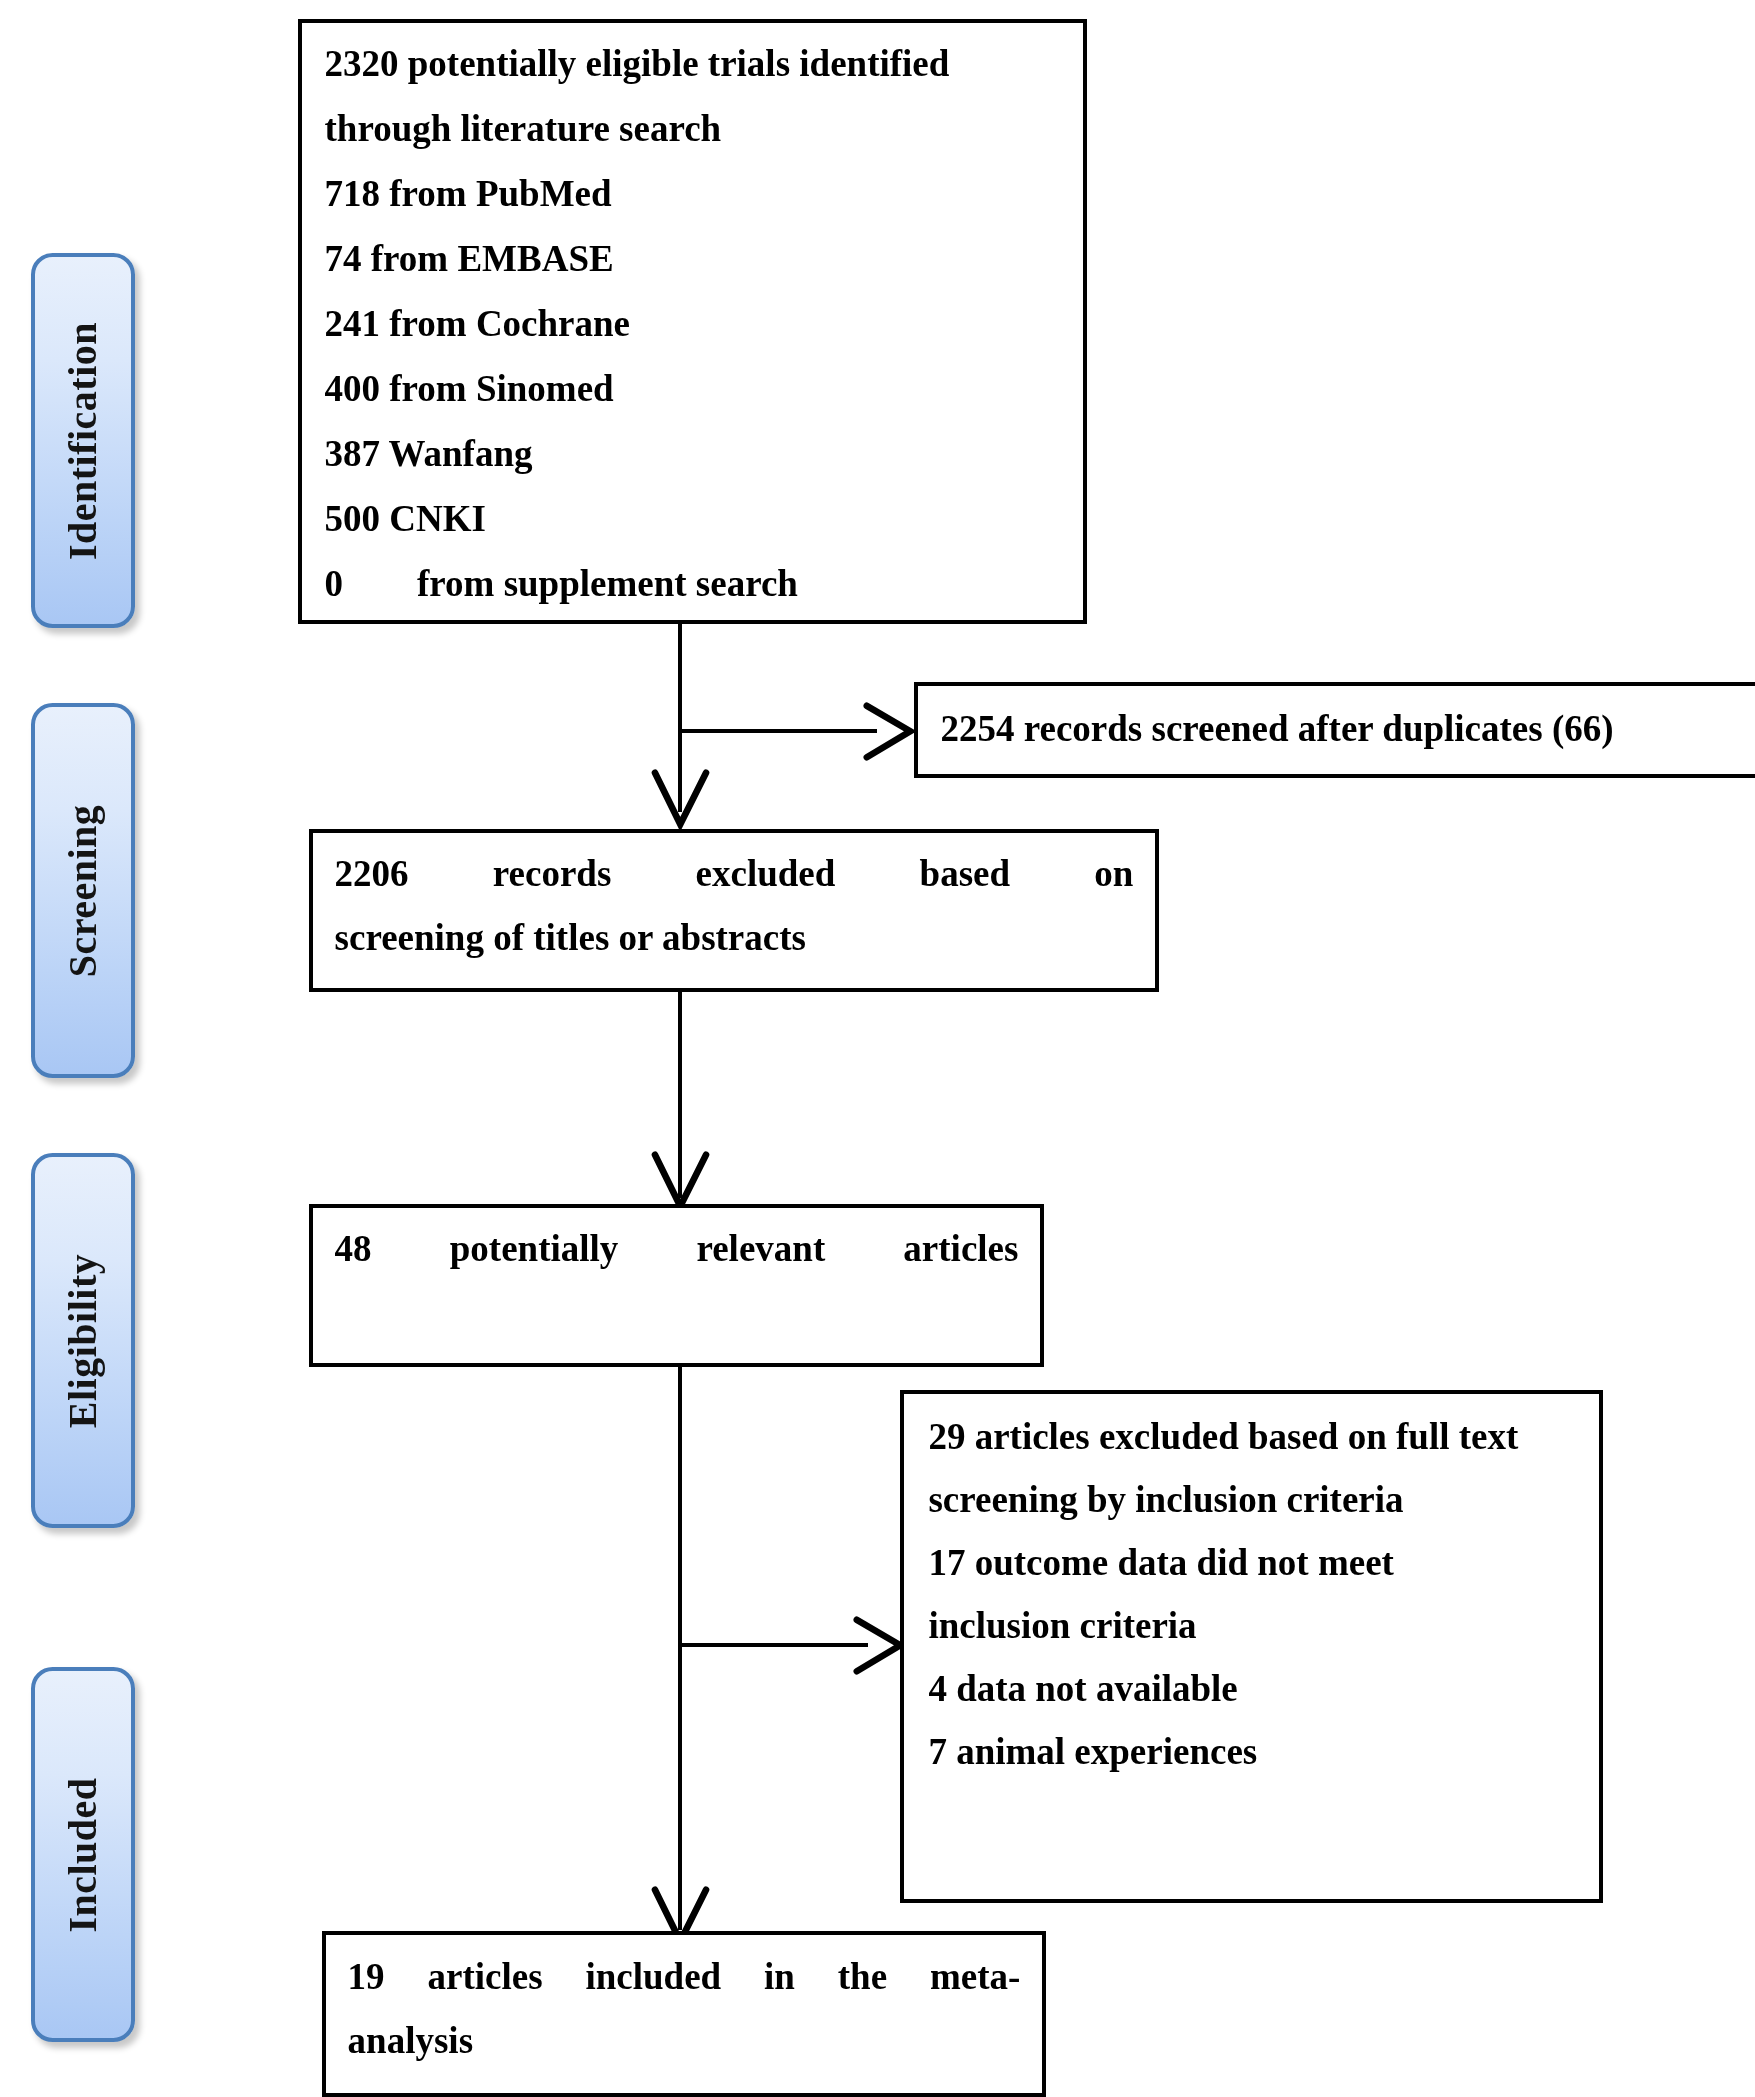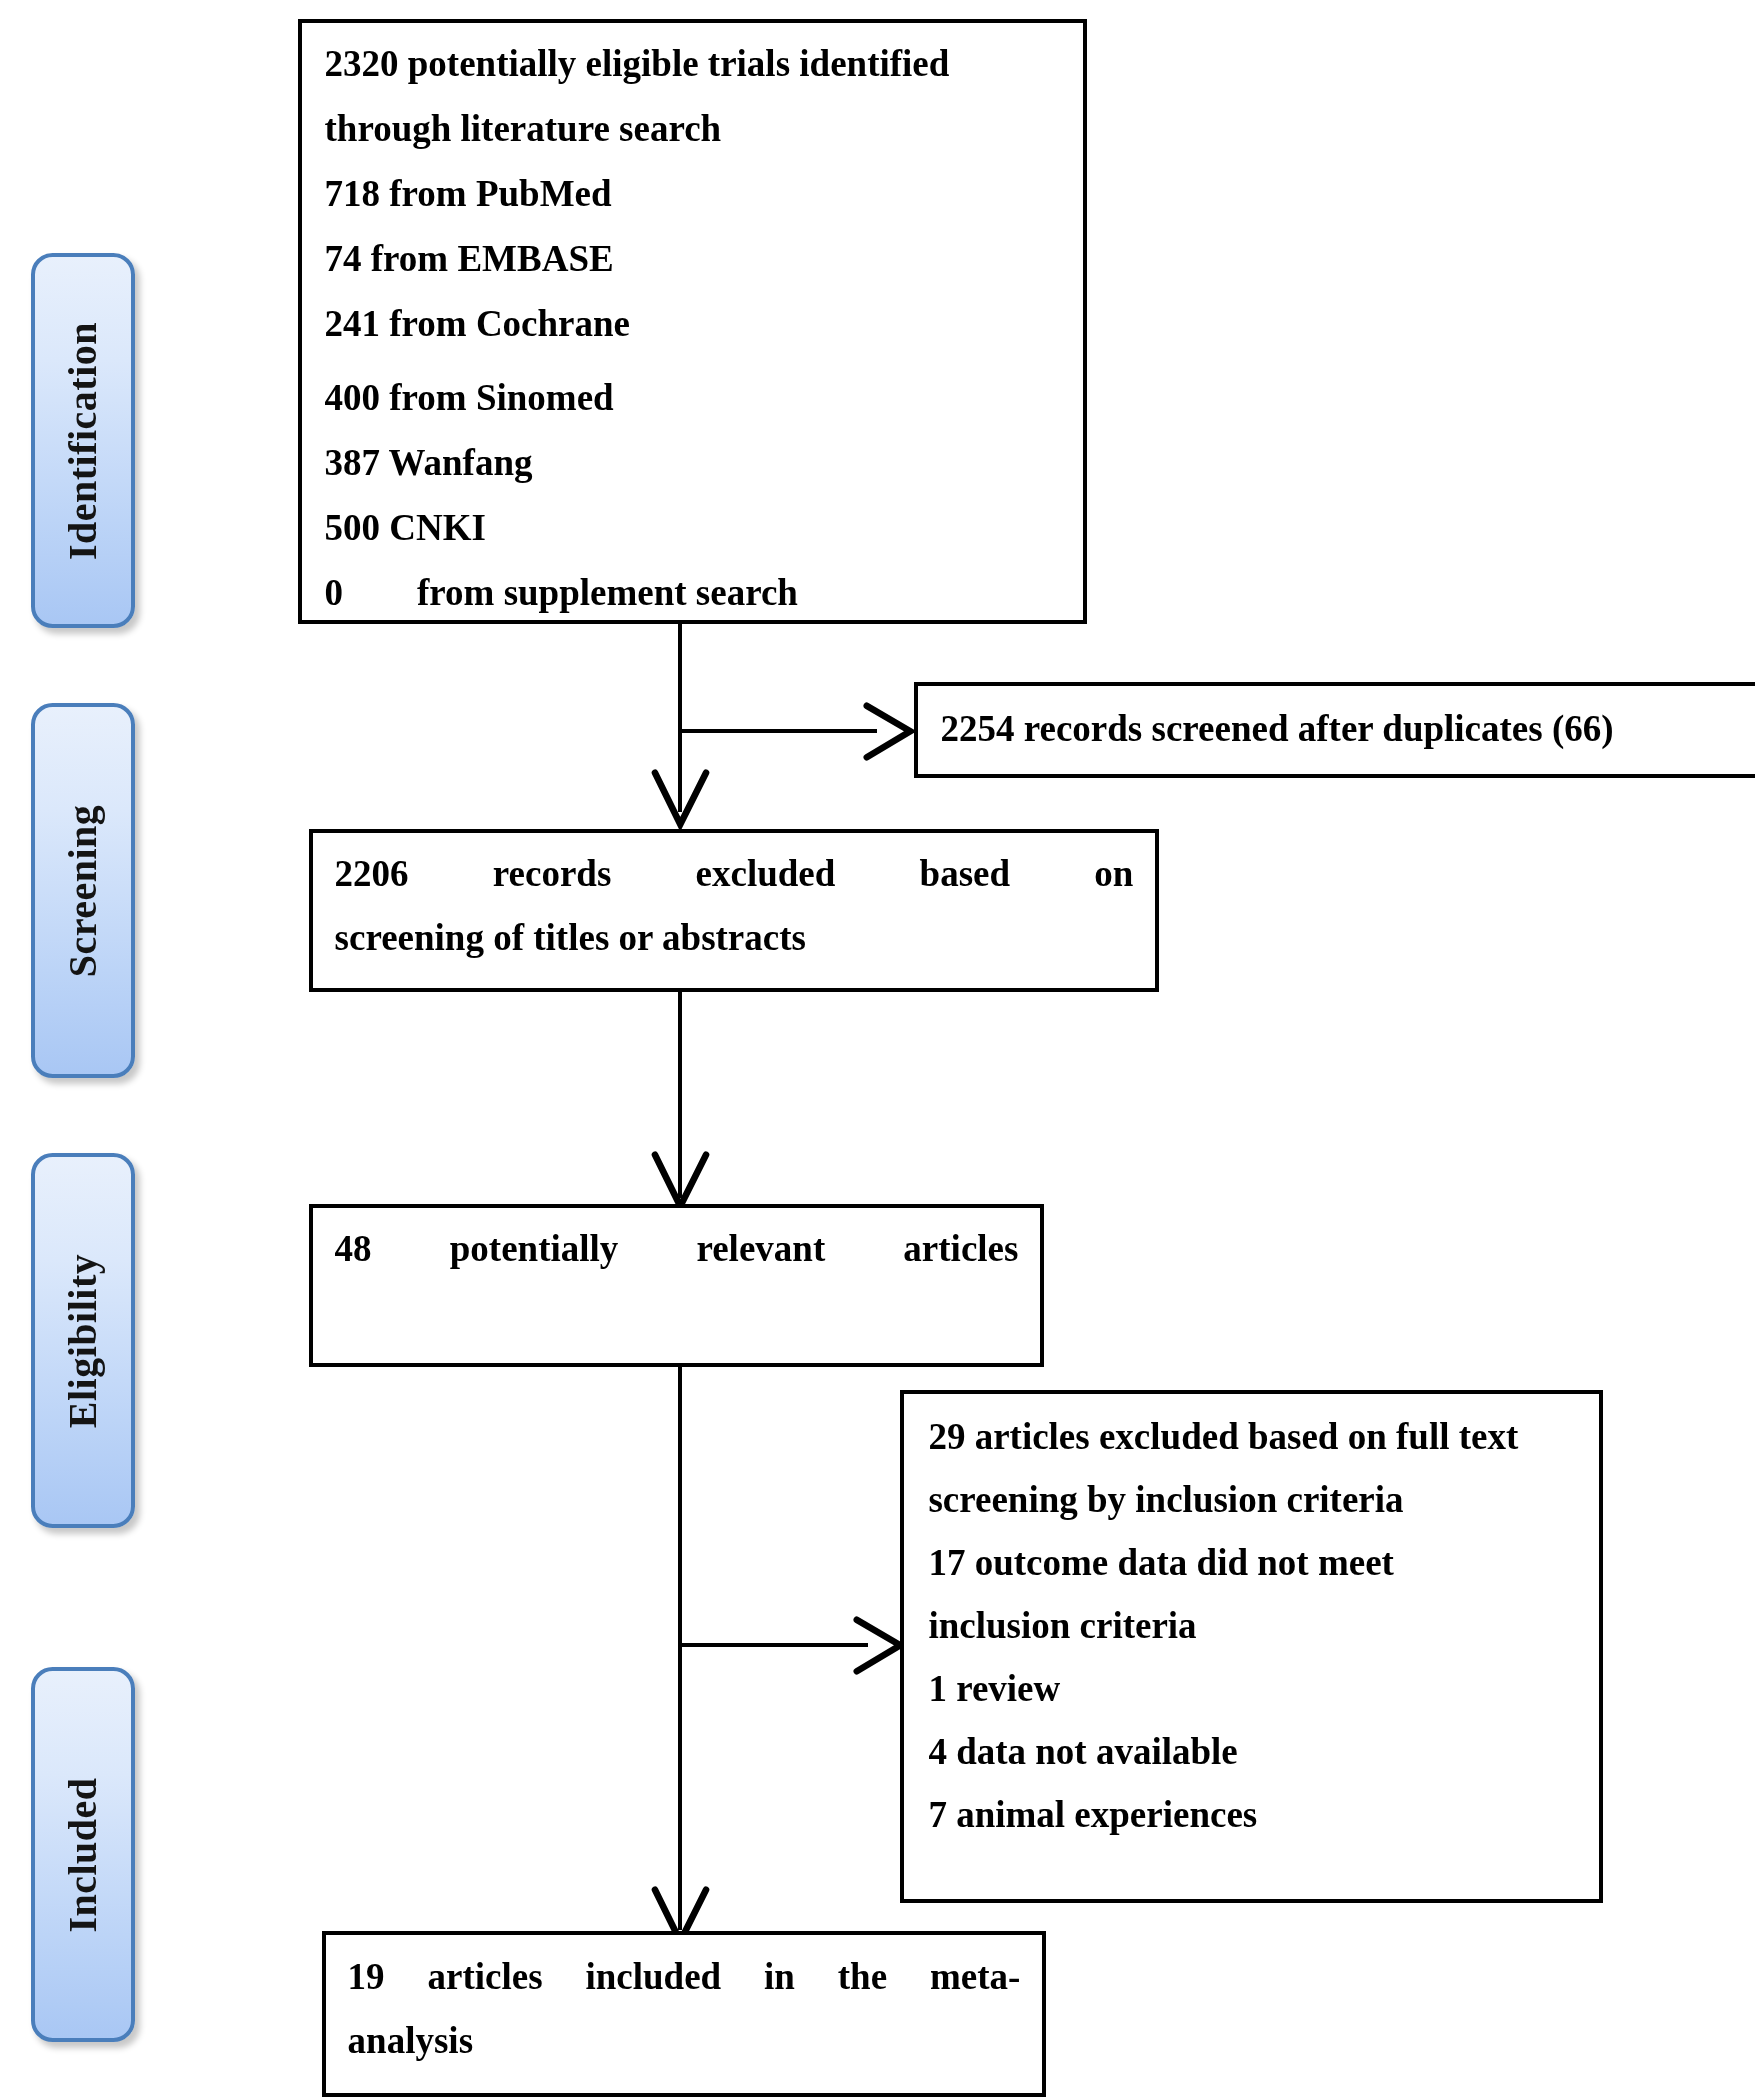--- a/index.html
+++ b/index.html
@@ -86,21 +86,21 @@
   <div class="phase" style="left:31px;top:1667px;width:104px;height:375px;">
     <span class="ptext">Included</span>
   </div>
 
   <div class="fbox" style="left:298px;top:19px;width:789px;height:605px;">
     <div class="inner" style="padding:21.6px 22.5px 0 22.5px;">
       <div class="ln" style="margin-bottom:28px;">2320 potentially eligible trials identified</div>
       <div class="ln" style="margin-bottom:28px;">through literature search</div>
       <div class="ln" style="margin-bottom:28px;">718 from PubMed</div>
       <div class="ln" style="margin-bottom:28px;">74 from EMBASE</div>
-      <div class="ln" style="margin-bottom:37px;">241 from Cochrane</div>
+      <div class="ln" style="margin-bottom:28px;">241 from Cochrane</div>
       <div class="ln" style="margin-bottom:28px;">400 from Sinomed</div>
       <div class="ln" style="margin-bottom:28px;">387 Wanfang</div>
       <div class="ln" style="margin-bottom:28px;">500 CNKI</div>
       <div class="ln" style="white-space:pre;">0        from supplement search</div>
     </div>
   </div>
 
   <div class="vline" style="left:678px;top:624px;height:188px;"></div>
 
   <div class="hline" style="left:680px;top:729px;width:197px;"></div>
@@ -156,21 +156,20 @@
       <path d="M8 8 L62 118 L117 8" fill="none" stroke="#000" stroke-width="14" stroke-linecap="round"></path>
     </svg>
   </div>
 
   <div class="fbox" style="left:900px;top:1390px;width:703px;height:513px;">
     <div class="inner" style="padding:24.4px 19px 0 24.4px;">
       <div class="ln" style="margin-bottom:26px;">29 articles excluded based on full text</div>
       <div class="ln" style="margin-bottom:26px;">screening by inclusion criteria</div>
       <div class="ln" style="margin-bottom:26px;">17 outcome data did not meet</div>
       <div class="ln" style="margin-bottom:26px;">inclusion criteria</div>
-      <div class="ln" style="margin-bottom:26px;">1 review</div>
       <div class="ln" style="margin-bottom:26px;">4 data not available</div>
       <div class="ln">7 animal experiences</div>
     </div>
   </div>
 
   <div class="fbox" style="left:322px;top:1931px;width:724px;height:166px;">
     <div class="inner" style="padding:22.5px 21.6px 0 21.6px;">
       <div class="ln just" style="margin-bottom:27px;">19 articles included in the meta-</div>
       <div class="ln lastline">analysis</div>
     </div>

